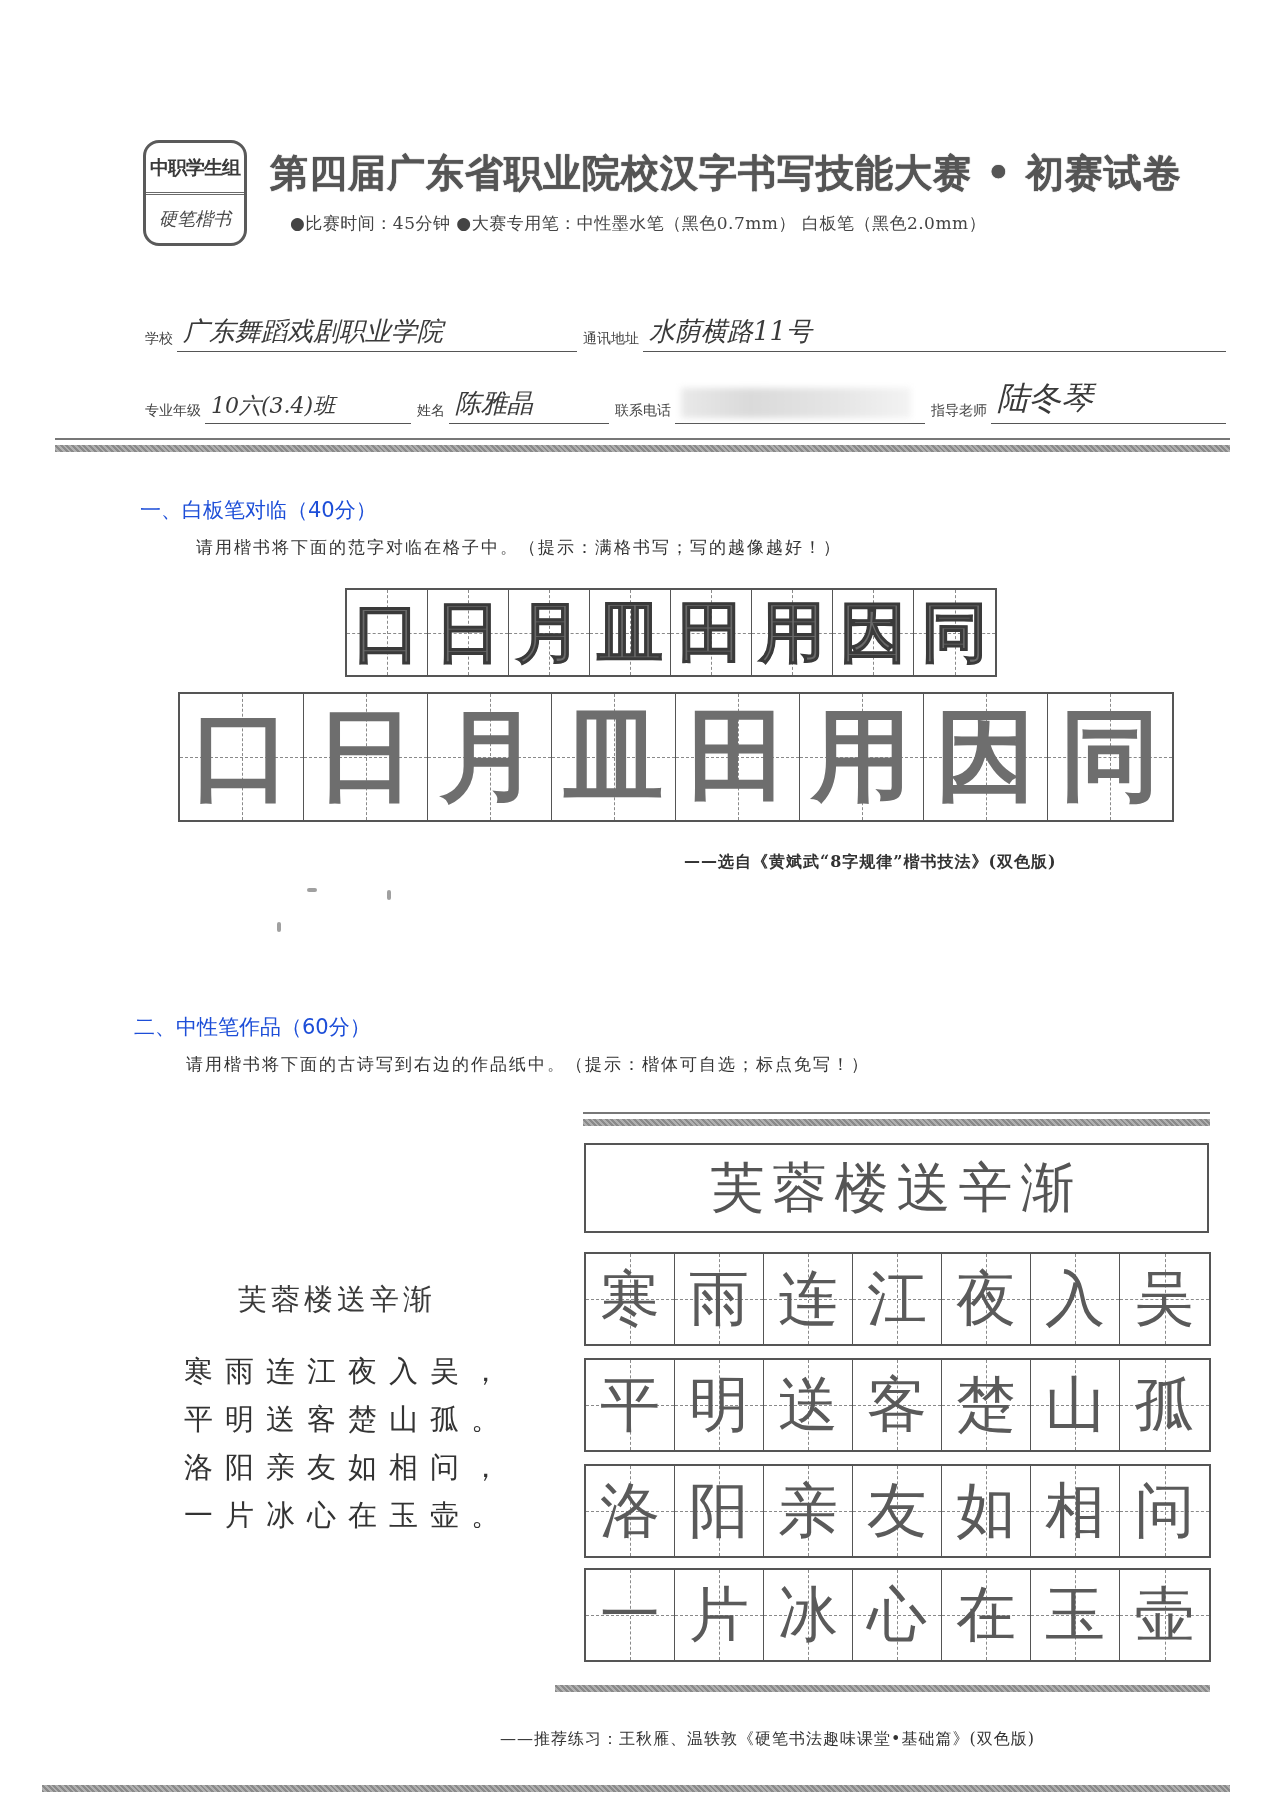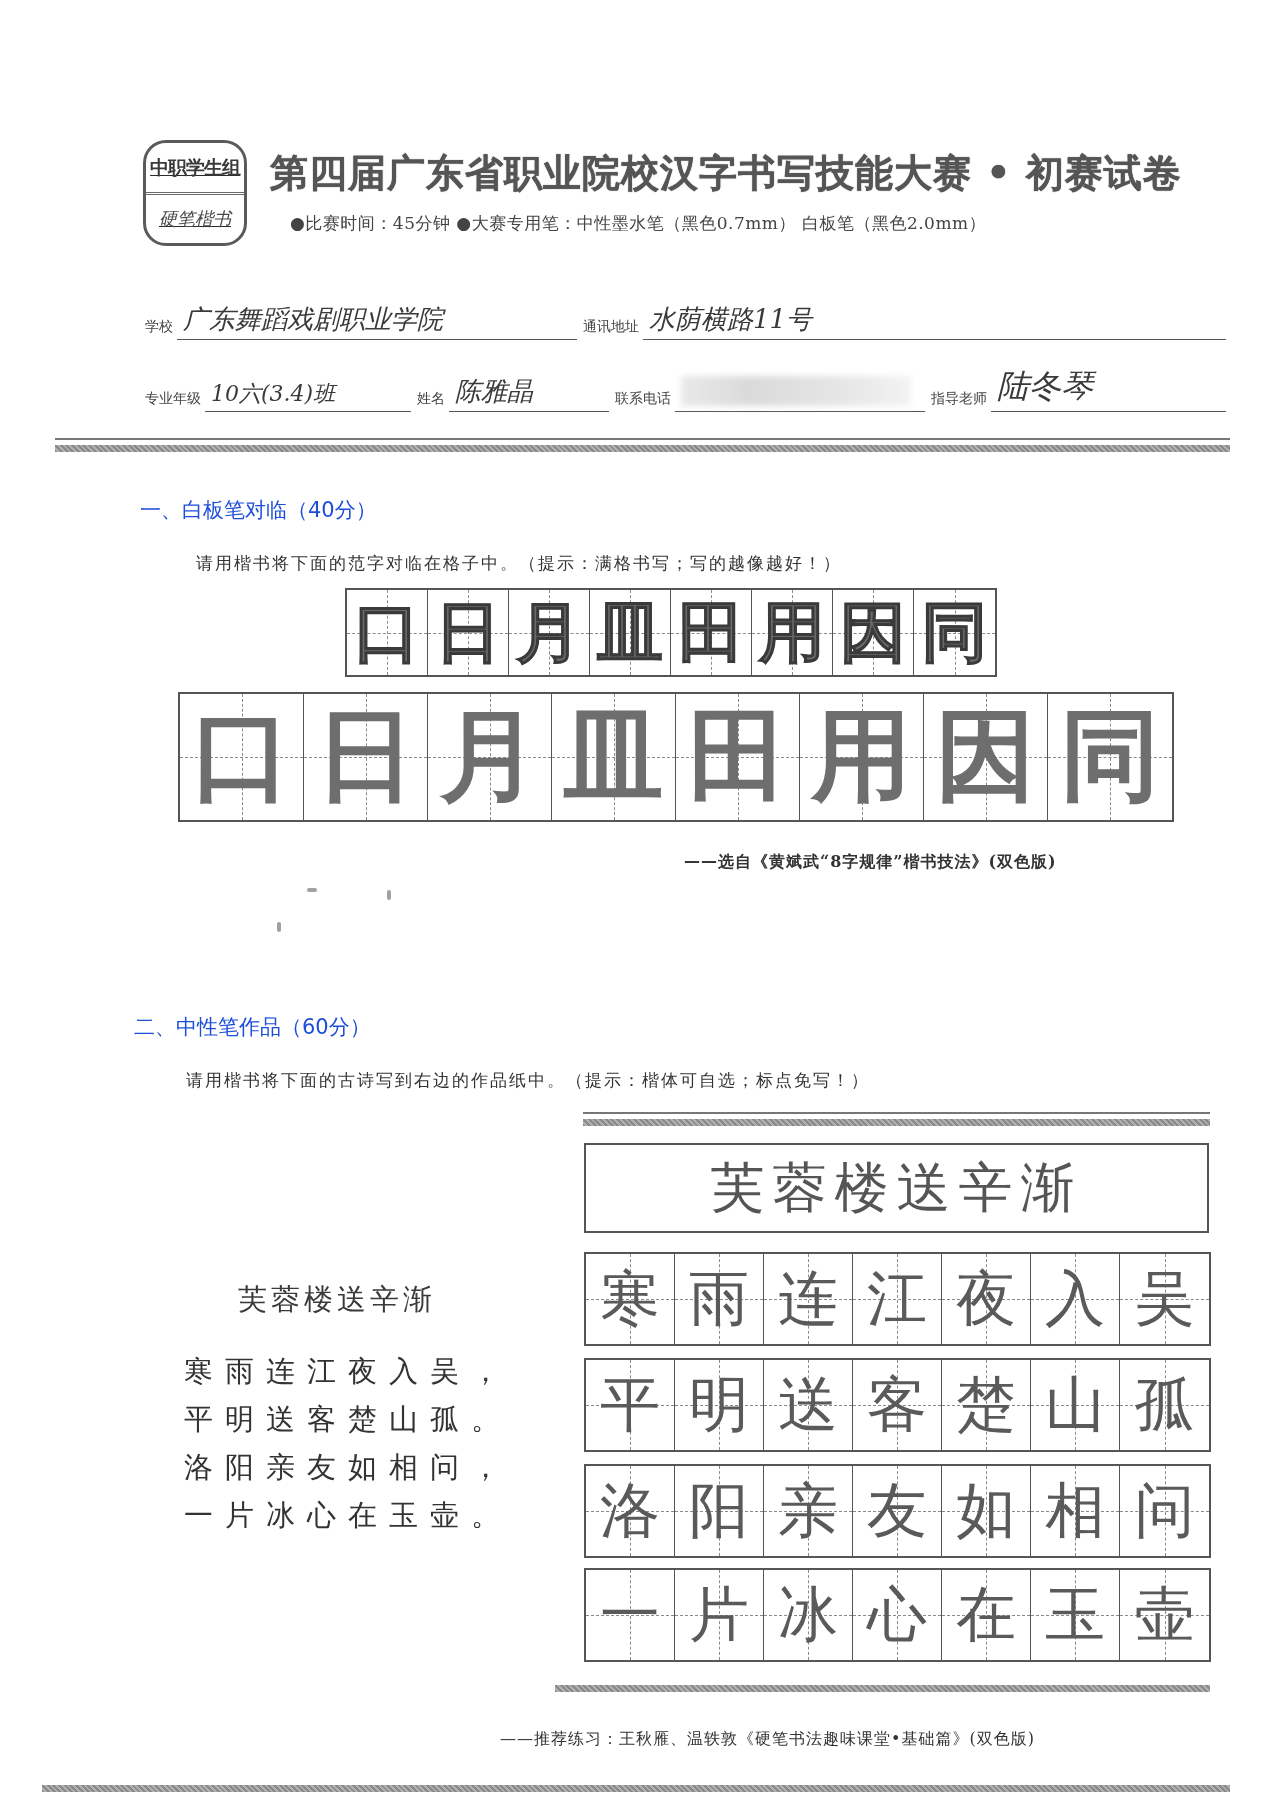--- a/index.html
+++ b/index.html
@@ -2,39 +2,39 @@
 <html><head>
 <meta charset="utf-8">
 <style>
   * { box-sizing: border-box; margin: 0; padding: 0; }
   html, body { width: 1280px; height: 1811px; background: #ffffff; overflow: hidden; }
   body { position: relative; font-family: "DejaVu Serif", "Liberation Serif", serif; color: #2a2a2a; }
 
   .abs { position: absolute; }
 
   
-  .badge { left: 143px; top: 140px; width: 104px; height: 106px; border: 3px solid #5a5a5a; border-radius: 23px; background: #fff; text-decoration: underline; }
+  .badge { left: 143px; top: 140px; width: 104px; height: 106px; border: 3px solid #5a5a5a; border-radius: 16px; background: #fff; }
   .badge .top { height: 52px; border-bottom: 3px double #6a6a6a; display: flex; align-items: center; justify-content: center; font-family: "DejaVu Sans", sans-serif; font-weight: bold; font-size: 19px; color: #3a3a3a; letter-spacing: -1px; }
   .badge .bottom { height: 48px; display: flex; align-items: center; justify-content: center; font-family: "DejaVu Serif", serif; font-size: 18px; font-style: italic; color: #4a4a4a; }
 
   .title { left: 270px; top: 148px; font-family: "DejaVu Sans", sans-serif; font-weight: bold; font-size: 38px; letter-spacing: 1px; color: #555; text-shadow: 0 0 1px #333; white-space: nowrap; }
   .subtitle { left: 290px; top: 212px; font-size: 17px; color: #444; white-space: nowrap; letter-spacing: 0.5px; text-align: right; }
 
   
   .info-row { position: absolute; left: 145px; right: 48px; display: flex; align-items: flex-end; white-space: nowrap; }
   .lbl { font-family: "DejaVu Sans", sans-serif; font-size: 14px; color: #444; padding-bottom: 4px; }
-  .field { border-bottom: 1.5px solid #555; height: 40px; display: flex; align-items: flex-end; padding: 0 6px 2px 6px; font-family: "DejaVu Sans", sans-serif; font-size: 26px; color: #3a3a3a; margin: 0 6px 0 4px; }
+  .field { border-bottom: 1.5px solid #555; height: 40px; display: flex; align-items: flex-end; padding: 0 6px 2px 6px; font-family: "DejaVu Sans", sans-serif; font-size: 26px; color: #3a3a3a; margin: 12px 6px 0 4px; }
   .field.hand { font-family: "DejaVu Serif", serif; font-style: italic; }
   .blur { background: linear-gradient(90deg, #e9e9e9, #dadada 30%, #e6e6e6 70%, #f3f3f3); filter: blur(3px); height: 30px; align-self: center; }
 
   .double-rule { position: absolute; height: 14px; border-top: 2px solid #777; }
   .double-rule::after { content: ""; position: absolute; left: 0; right: 0; top: 5px; height: 7px; background: repeating-linear-gradient(45deg, #8a8a8a 0 2px, #b0b0b0 2px 4px); }
 
   .sec-heading { font-family: "DejaVu Sans", sans-serif; font-size: 21px; color: #1d4ed8; white-space: nowrap; }
-  .instr { font-family: "DejaVu Serif", serif; font-size: 17px; color: #333; letter-spacing: 2px; white-space: nowrap; margin-top: 16px; }
+  .instr { font-family: "DejaVu Serif", serif; font-size: 17px; color: #333; letter-spacing: 2px; white-space: nowrap; }
 
   
   .grid { position: absolute; display: flex; border: 2px solid #555; }
   .cell { position: relative; border-right: 1.5px solid #555; display: flex; align-items: center; justify-content: center; }
   .cell:last-child { border-right: none; }
   .cell::before { content: ""; position: absolute; left: 50%; top: 0; bottom: 0; border-left: 1px dashed #8a8a8a; }
   .cell::after { content: ""; position: absolute; top: 50%; left: 0; right: 0; border-top: 1px dashed #8a8a8a; }
   .cell span { position: relative; z-index: 1; }
 
   .model-grid .cell { width: 81px; height: 85px; }

